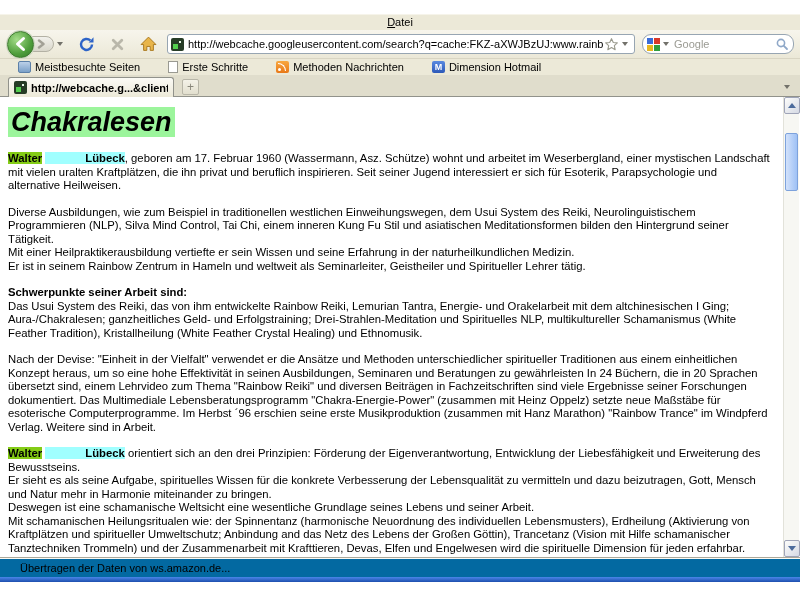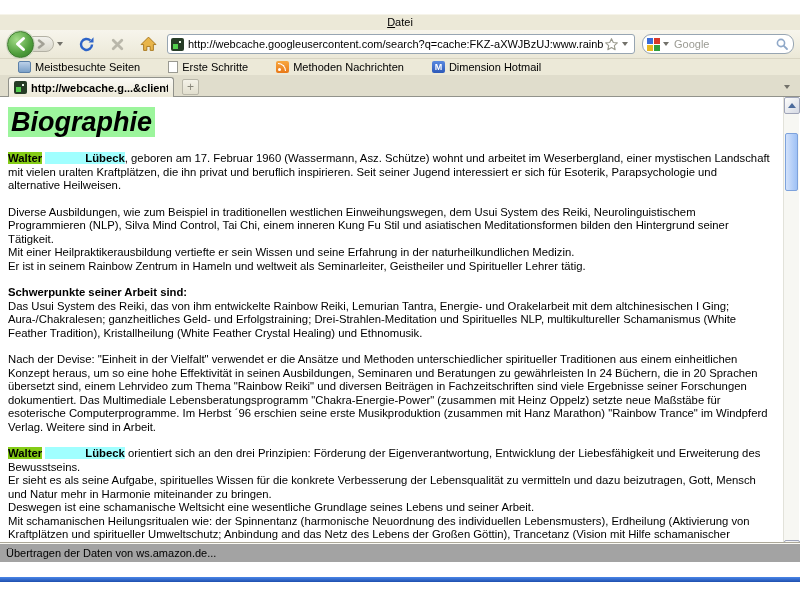--- a/index.html
+++ b/index.html
@@ -129,23 +129,23 @@
   .tri-up { width:0;height:0;border-left:4px solid transparent;border-right:4px solid transparent;border-bottom:5px solid #4c6b9c; }
   .tri-down { width:0;height:0;border-left:4px solid transparent;border-right:4px solid transparent;border-top:5px solid #4c6b9c; }
   .sb-thumb {
     position:absolute; left:1px; top:36px; width:13px; height:58px;
     background:linear-gradient(90deg,#d3e2fb,#9ec1f5);
     border:1px solid #7da2dc; border-radius:2px;
   }
 
   
   .statusbar {
-    position:absolute; top:542px; left:0; width:800px; height:20px;
-    background:#a3a3a3; border-top:1px solid #aca899; box-shadow:inset 0 1px 0 #fbfaf4;
-    display:flex; align-items:center; font-size:11px; padding-left:6px;
+    position:absolute; top:557px; left:0; width:800px; height:20px;
+    background:#0369a1; border-top:1px solid #aca899; box-shadow:inset 0 1px 0 #fbfaf4;
+    display:flex; align-items:center; font-size:11px; padding-left:20px;
   }
   .bottombar { position:absolute; top:577px; left:0; width:800px; height:5px; background:linear-gradient(#4a86e8,#1e4fae); }
 
   .star-svg, .mag-svg { flex:none; }
 </style>
 </head>
 <body>
 
 <div class="menubar" id="menubar">
     <span class="menu-item"><u>D</u>atei</span>
@@ -234,21 +234,21 @@
     <div class="tab-title">http://webcache.g...&amp;client=firefox-a</div>
   </div>
   <div class="newtab-btn">+</div>
   <div class="tablist-btn">
       <div class="caret"></div>
     </div>
 </div>
 
 <div class="content">
   <div class="page-heading">
-    <mark>Biographie</mark>
+    <mark>Chakralesen</mark>
   </div>
   <div id="paragraphs">
       <div class="para"><span class="hl-y">Walter</span><span> </span><span class="hl-c">Lübeck</span><span>, geboren am 17. Februar 1960 (Wassermann, Asz. Schütze) wohnt und arbeitet im Weserbergland, einer mystischen Landschaft mit vielen uralten Kraftplätzen, die ihn privat und beruflich inspirieren. Seit seiner Jugend interessiert er sich für Esoterik, Parapsychologie und alternative Heilweisen.</span></div>
       <div class="para"><span>Diverse Ausbildungen, wie zum Beispiel in traditionellen westlichen Einweihungswegen, dem Usui System des Reiki, Neurolinguistischem Programmieren (NLP), Silva Mind Control, Tai Chi, einem inneren Kung Fu Stil und asiatischen Meditationsformen bilden den Hintergrund seiner Tätigkeit.<br>Mit einer Heilpraktikerausbildung vertiefte er sein Wissen und seine Erfahrung in der naturheilkundlichen Medizin.<br>Er ist in seinem Rainbow Zentrum in Hameln und weltweit als Seminarleiter, Geistheiler und Spiritueller Lehrer tätig.</span></div>
       <div class="para"><b>Schwerpunkte seiner Arbeit sind:</b><span><br>Das Usui System des Reiki, das von ihm entwickelte Rainbow Reiki, Lemurian Tantra, Energie- und Orakelarbeit mit dem altchinesischen I Ging; Aura-/Chakralesen; ganzheitliches Geld- und Erfolgstraining; Drei-Strahlen-Meditation und Spirituelles NLP, multikultureller Schamanismus (White Feather Tradition), Kristallheilung (White Feather Crystal Healing) und Ethnomusik.</span></div>
       <div class="para"><span>Nach der Devise: "Einheit in der Vielfalt" verwendet er die Ansätze und Methoden unterschiedlicher spiritueller Traditionen aus einem einheitlichen Konzept heraus, um so eine hohe Effektivität in seinen Ausbildungen, Seminaren und Beratungen zu gewährleisten In 24 Büchern, die in 20 Sprachen übersetzt sind, einem Lehrvideo zum Thema "Rainbow Reiki" und diversen Beiträgen in Fachzeitschriften sind viele Ergebnisse seiner Forschungen dokumentiert. Das Multimediale Lebensberatungsprogramm "Chakra-Energie-Power" (zusammen mit Heinz Oppelz) setzte neue Maßstäbe für esoterische Computerprogramme. Im Herbst ´96 erschien seine erste Musikproduktion (zusammen mit Hanz Marathon) "Rainbow Trance" im Windpferd Verlag. Weitere sind in Arbeit.</span></div>
       <div class="para"><span class="hl-y">Walter</span><span> </span><span class="hl-c">Lübeck</span><span> orientiert sich an den drei Prinzipien: Förderung der Eigenverantwortung, Entwicklung der Liebesfähigkeit und Erweiterung des Bewusstseins.<br>Er sieht es als seine Aufgabe, spirituelles Wissen für die konkrete Verbesserung der Lebensqualität zu vermitteln und dazu beizutragen, Gott, Mensch und Natur mehr in Harmonie miteinander zu bringen.<br>Deswegen ist eine schamanische Weltsicht eine wesentliche Grundlage seines Lebens und seiner Arbeit.<br>Mit schamanischen Heilungsritualen wie: der Spinnentanz (harmonische Neuordnung des individuellen Lebensmusters), Erdheilung (Aktivierung von Kraftplätzen und spiritueller Umweltschutz; Anbindung and das Netz des Lebens der Großen Göttin), Trancetanz (Vision mit Hilfe schamanischer Tanztechniken Trommeln) und der Zusammenarbeit mit Krafttieren, Devas, Elfen und Engelwesen wird die spirituelle Dimension für jeden erfahrbar.</span></div>
     </div>
 </div>
 

